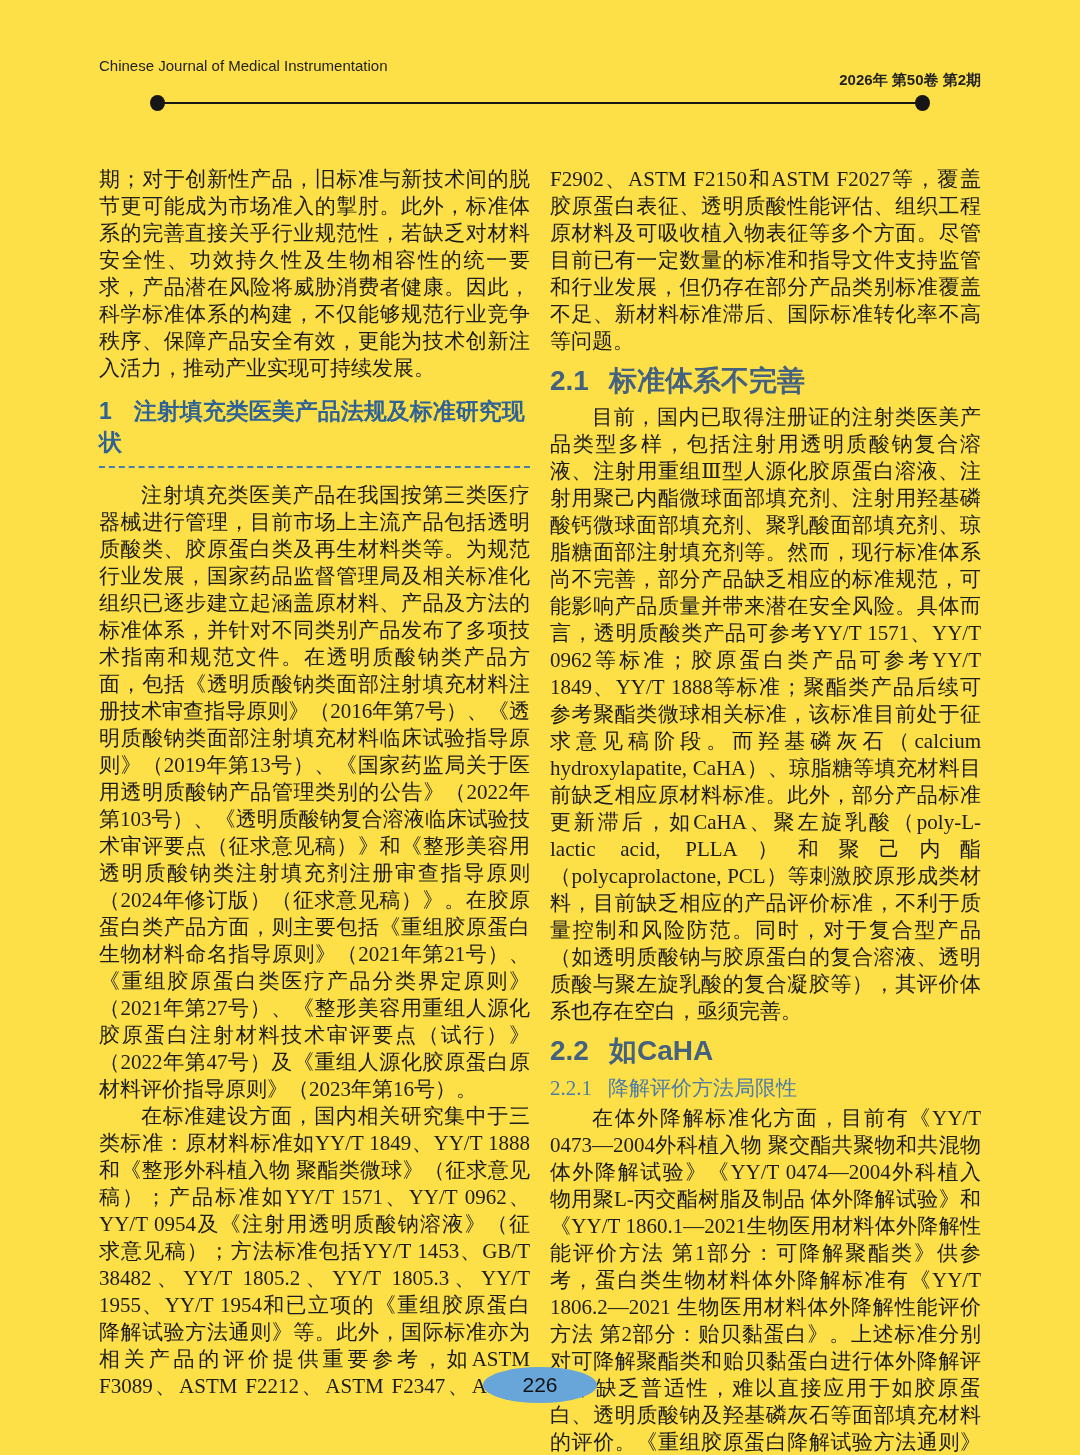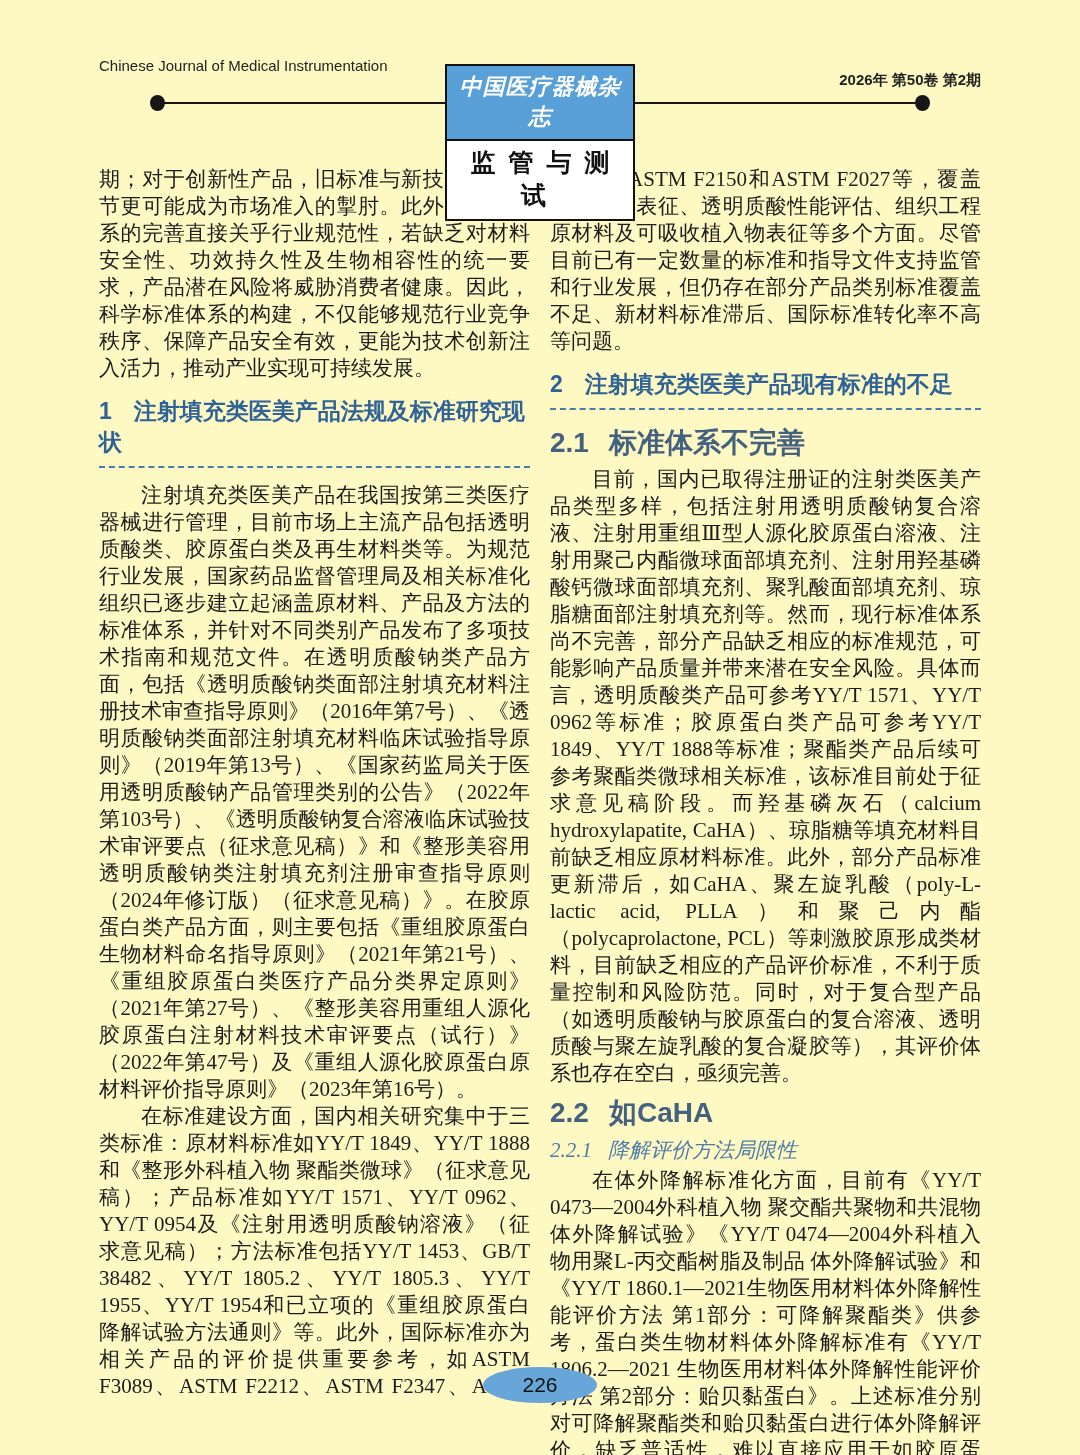--- a/index.html
+++ b/index.html
@@ -1,18 +1,18 @@
 <!DOCTYPE html>
 <html lang="zh" style="--heading-blue: #2f6296; --dash-blue: #4a7cab; --subhead-slate: #44617f; --subsub-blue: #4e7ca8; --logo-blue: #58a0d7; --pill-blue: #68a5d9; --text-color: #1c1c1c;"><head>
 <meta charset="utf-8">
 <style>
   html,body { margin:0; padding:0; background:#ffffff; }
   .page {
     position:relative; width:1080px; height:1455px; margin:0 auto;
-    background:#fef9c3; overflow:hidden;
+    background:#fde047; overflow:hidden;
     font-family:"Liberation Serif","DejaVu Serif",serif;
     color:var(--text-color,#1c1c1c);
   }
   
   .hdr-left {
     position:absolute; top:57px; left:99px;
     font-family:"Liberation Sans","DejaVu Sans",sans-serif;
     font-size:15px; color:#222222;
   }
   .hdr-right {
@@ -50,21 +50,21 @@
     font-size:23px; font-weight:bold; color:var(--heading-blue,#2f6296);
     border-bottom:2px dashed var(--dash-blue,#4a7cab);
   }
   .h-main .h-num { margin-right:22px; }
   .h-sub {
     margin:7px 0 4px;
     font-family:"Liberation Sans","DejaVu Sans",sans-serif;
     font-size:28px; font-weight:bold; color:var(--subhead-slate,#44617f);
   }
   .h-sub .h-num { margin-right:20px; }
-  .h-subsub { margin:3px 0 3px; font-size:21px; font-weight:normal; color:var(--subsub-blue,#4e7ca8);font-style:italic; }
+  .h-subsub { margin:3px 0 3px; font-size:21px; font-weight:normal; color:var(--subsub-blue,#4e7ca8); }
   .h-subsub .h-num { margin-right:16px; }
   
   .page-pill {
     position:absolute; top:1367px; left:50%; transform:translateX(-50%);
     width:114px; height:36px; border-radius:50%;
     background:var(--pill-blue,#68a5d9);
     display:flex; align-items:center; justify-content:center;
     font-family:"Liberation Sans","DejaVu Sans",sans-serif;
     font-size:21px; color:#111111;
   }
@@ -73,37 +73,32 @@
 <body>
 
 <div class="page">
 
   <div class="hdr-left">Chinese Journal of Medical Instrumentation</div>
   <div class="hdr-right">2026年 第50卷 第2期</div>
   <div class="hdr-rule"></div>
   <div class="hdr-dot left"></div>
   <div class="hdr-dot right"></div>
 
-  <div class="logo">
-    <div class="logo-top">中国医疗器械杂志</div>
-    <div class="logo-bottom">监管与测试</div>
-  </div>
 
   <div class="columns">
 
     <div class="col">
       <p class="para cont">期；对于创新性产品，旧标准与新技术间的脱节更可能成为市场准入的掣肘。此外，标准体系的完善直接关乎行业规范性，若缺乏对材料安全性、功效持久性及生物相容性的统一要求，产品潜在风险将威胁消费者健康。因此，科学标准体系的构建，不仅能够规范行业竞争秩序、保障产品安全有效，更能为技术创新注入活力，推动产业实现可持续发展。</p>
       <h2 class="h-main"><span class="h-num">1</span><span>注射填充类医美产品法规及标准研究现状</span></h2>
       <p class="para">注射填充类医美产品在我国按第三类医疗器械进行管理，目前市场上主流产品包括透明质酸类、胶原蛋白类及再生材料类等。为规范行业发展，国家药品监督管理局及相关标准化组织已逐步建立起涵盖原材料、产品及方法的标准体系，并针对不同类别产品发布了多项技术指南和规范文件。在透明质酸钠类产品方面，包括《透明质酸钠类面部注射填充材料注册技术审查指导原则》（2016年第7号）、《透明质酸钠类面部注射填充材料临床试验指导原则》（2019年第13号）、《国家药监局关于医用透明质酸钠产品管理类别的公告》（2022年第103号）、《透明质酸钠复合溶液临床试验技术审评要点（征求意见稿）》和《整形美容用透明质酸钠类注射填充剂注册审查指导原则（2024年修订版）（征求意见稿）》。在胶原蛋白类产品方面，则主要包括《重组胶原蛋白生物材料命名指导原则》（2021年第21号）、《重组胶原蛋白类医疗产品分类界定原则》（2021年第27号）、《整形美容用重组人源化胶原蛋白注射材料技术审评要点（试行）》（2022年第47号）及《重组人源化胶原蛋白原材料评价指导原则》（2023年第16号）。</p>
       <p class="para force-just">在标准建设方面，国内相关研究集中于三类标准：原材料标准如YY/T 1849、YY/T 1888和《整形外科植入物 聚酯类微球》（征求意见稿）；产品标准如YY/T 1571、YY/T 0962、YY/T 0954及《注射用透明质酸钠溶液》（征求意见稿）；方法标准包括YY/T 1453、GB/T 38482、YY/T 1805.2、YY/T 1805.3、YY/T 1955、YY/T 1954和已立项的《重组胶原蛋白降解试验方法通则》等。此外，国际标准亦为相关产品的评价提供重要参考，如ASTM F3089、ASTM F2212、ASTM F2347、ASTM</p>
     </div>
 
     <div class="col">
       <p class="para cont">F2902、ASTM F2150和ASTM F2027等，覆盖胶原蛋白表征、透明质酸性能评估、组织工程原材料及可吸收植入物表征等多个方面。尽管目前已有一定数量的标准和指导文件支持监管和行业发展，但仍存在部分产品类别标准覆盖不足、新材料标准滞后、国际标准转化率不高等问题。</p>
-      <h2 class="h-main"><span class="h-num">2</span><span>注射填充类医美产品现有标准的不足</span></h2>
       <h3 class="h-sub"><span class="h-num">2.1</span><span>标准体系不完善</span></h3>
       <p class="para">目前，国内已取得注册证的注射类医美产品类型多样，包括注射用透明质酸钠复合溶液、注射用重组Ⅲ型人源化胶原蛋白溶液、注射用聚己内酯微球面部填充剂、注射用羟基磷酸钙微球面部填充剂、聚乳酸面部填充剂、琼脂糖面部注射填充剂等。然而，现行标准体系尚不完善，部分产品缺乏相应的标准规范，可能影响产品质量并带来潜在安全风险。具体而言，透明质酸类产品可参考YY/T 1571、YY/T 0962等标准；胶原蛋白类产品可参考YY/T 1849、YY/T 1888等标准；聚酯类产品后续可参考聚酯类微球相关标准，该标准目前处于征求意见稿阶段。而羟基磷灰石（calcium hydroxylapatite, CaHA）、琼脂糖等填充材料目前缺乏相应原材料标准。此外，部分产品标准更新滞后，如CaHA、聚左旋乳酸（poly-L-lactic acid, PLLA）和聚己内酯（polycaprolactone, PCL）等刺激胶原形成类材料，目前缺乏相应的产品评价标准，不利于质量控制和风险防范。同时，对于复合型产品（如透明质酸钠与胶原蛋白的复合溶液、透明质酸与聚左旋乳酸的复合凝胶等），其评价体系也存在空白，亟须完善。</p>
       <h3 class="h-sub"><span class="h-num">2.2</span><span>如CaHA</span></h3>
       <h4 class="h-subsub"><span class="h-num">2.2.1</span><span>降解评价方法局限性</span></h4>
       <p class="para">在体外降解标准化方面，目前有《YY/T 0473—2004外科植入物 聚交酯共聚物和共混物 体外降解试验》《YY/T 0474—2004外科植入物用聚L-丙交酯树脂及制品 体外降解试验》和《YY/T 1860.1—2021生物医用材料体外降解性能评价方法 第1部分：可降解聚酯类》供参考，蛋白类生物材料体外降解标准有《YY/T 1806.2—2021 生物医用材料体外降解性能评价方法 第2部分：贻贝黏蛋白》。上述标准分别对可降解聚酯类和贻贝黏蛋白进行体外降解评价，缺乏普适性，难以直接应用于如胶原蛋白、透明质酸钠及羟基磷灰石等面部填充材料的评价。《重组胶原蛋白降解试验方法通则》拟建立重组胶原蛋白降解评价系列方法，但该标准尚在制定</p>
     </div>
 
   </div>
 
   <div class="page-pill">226</div>

